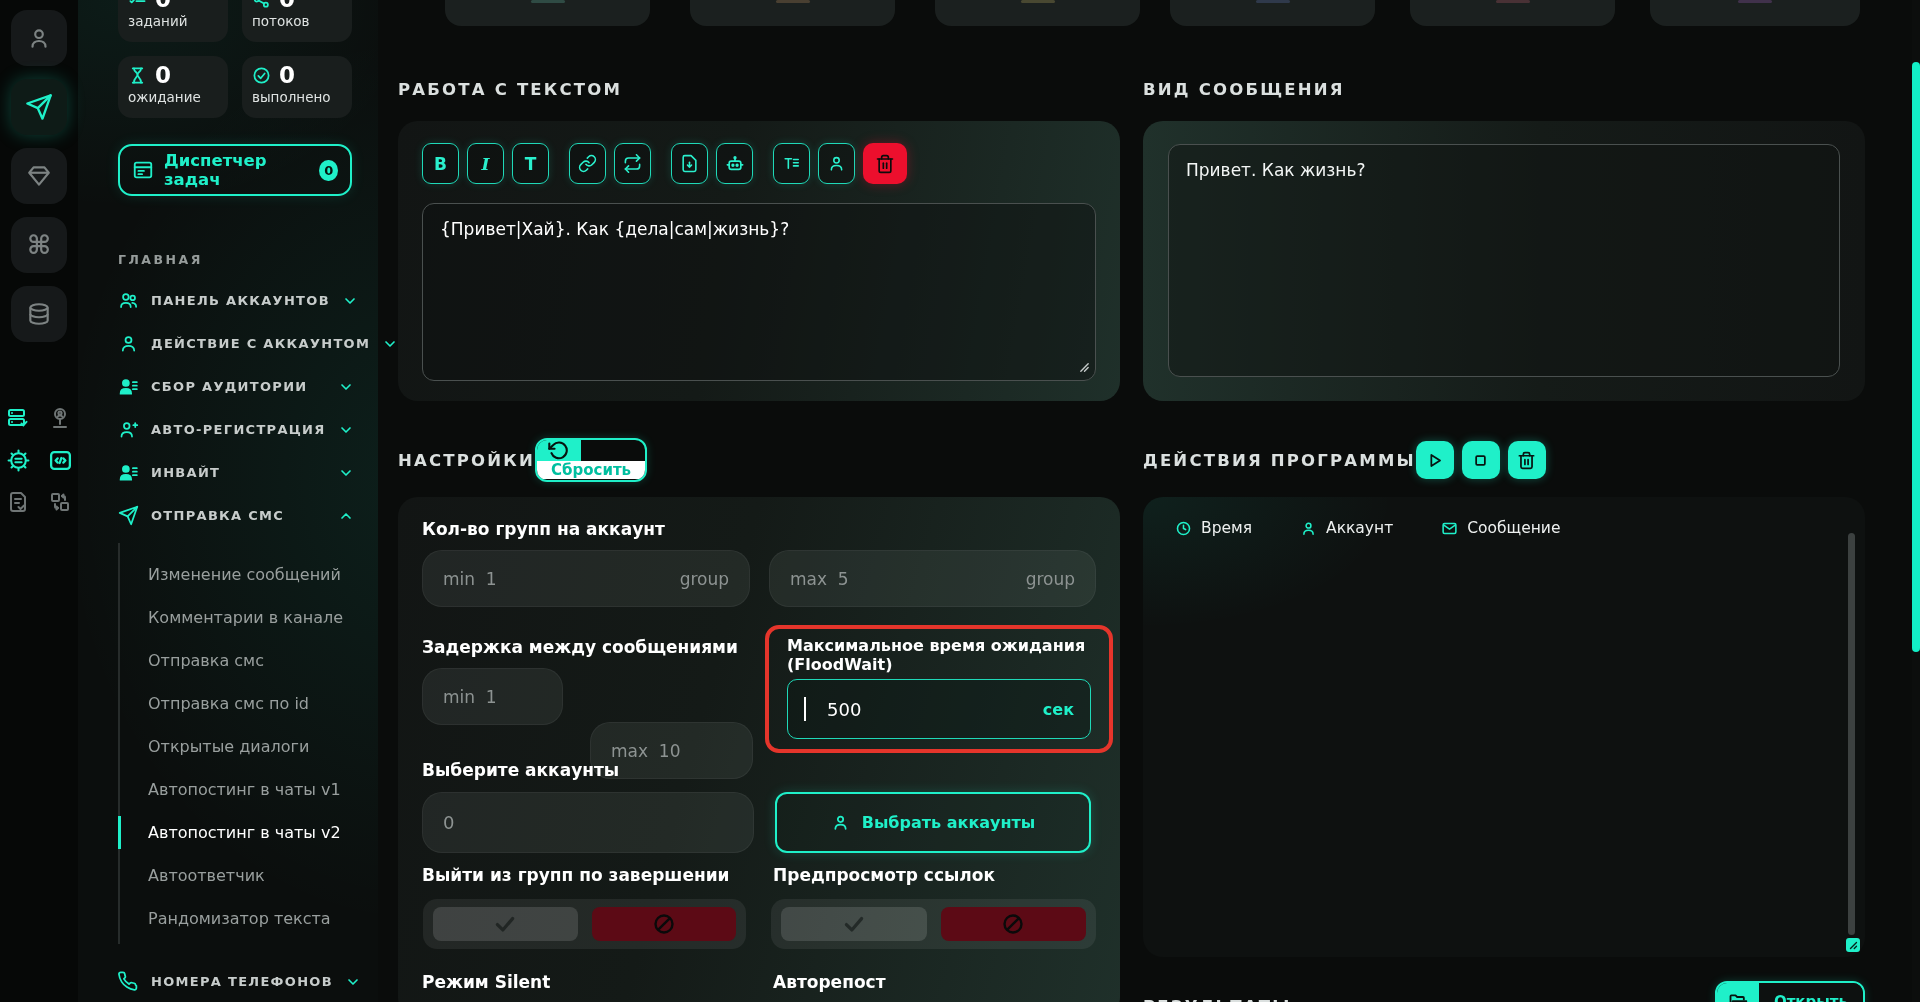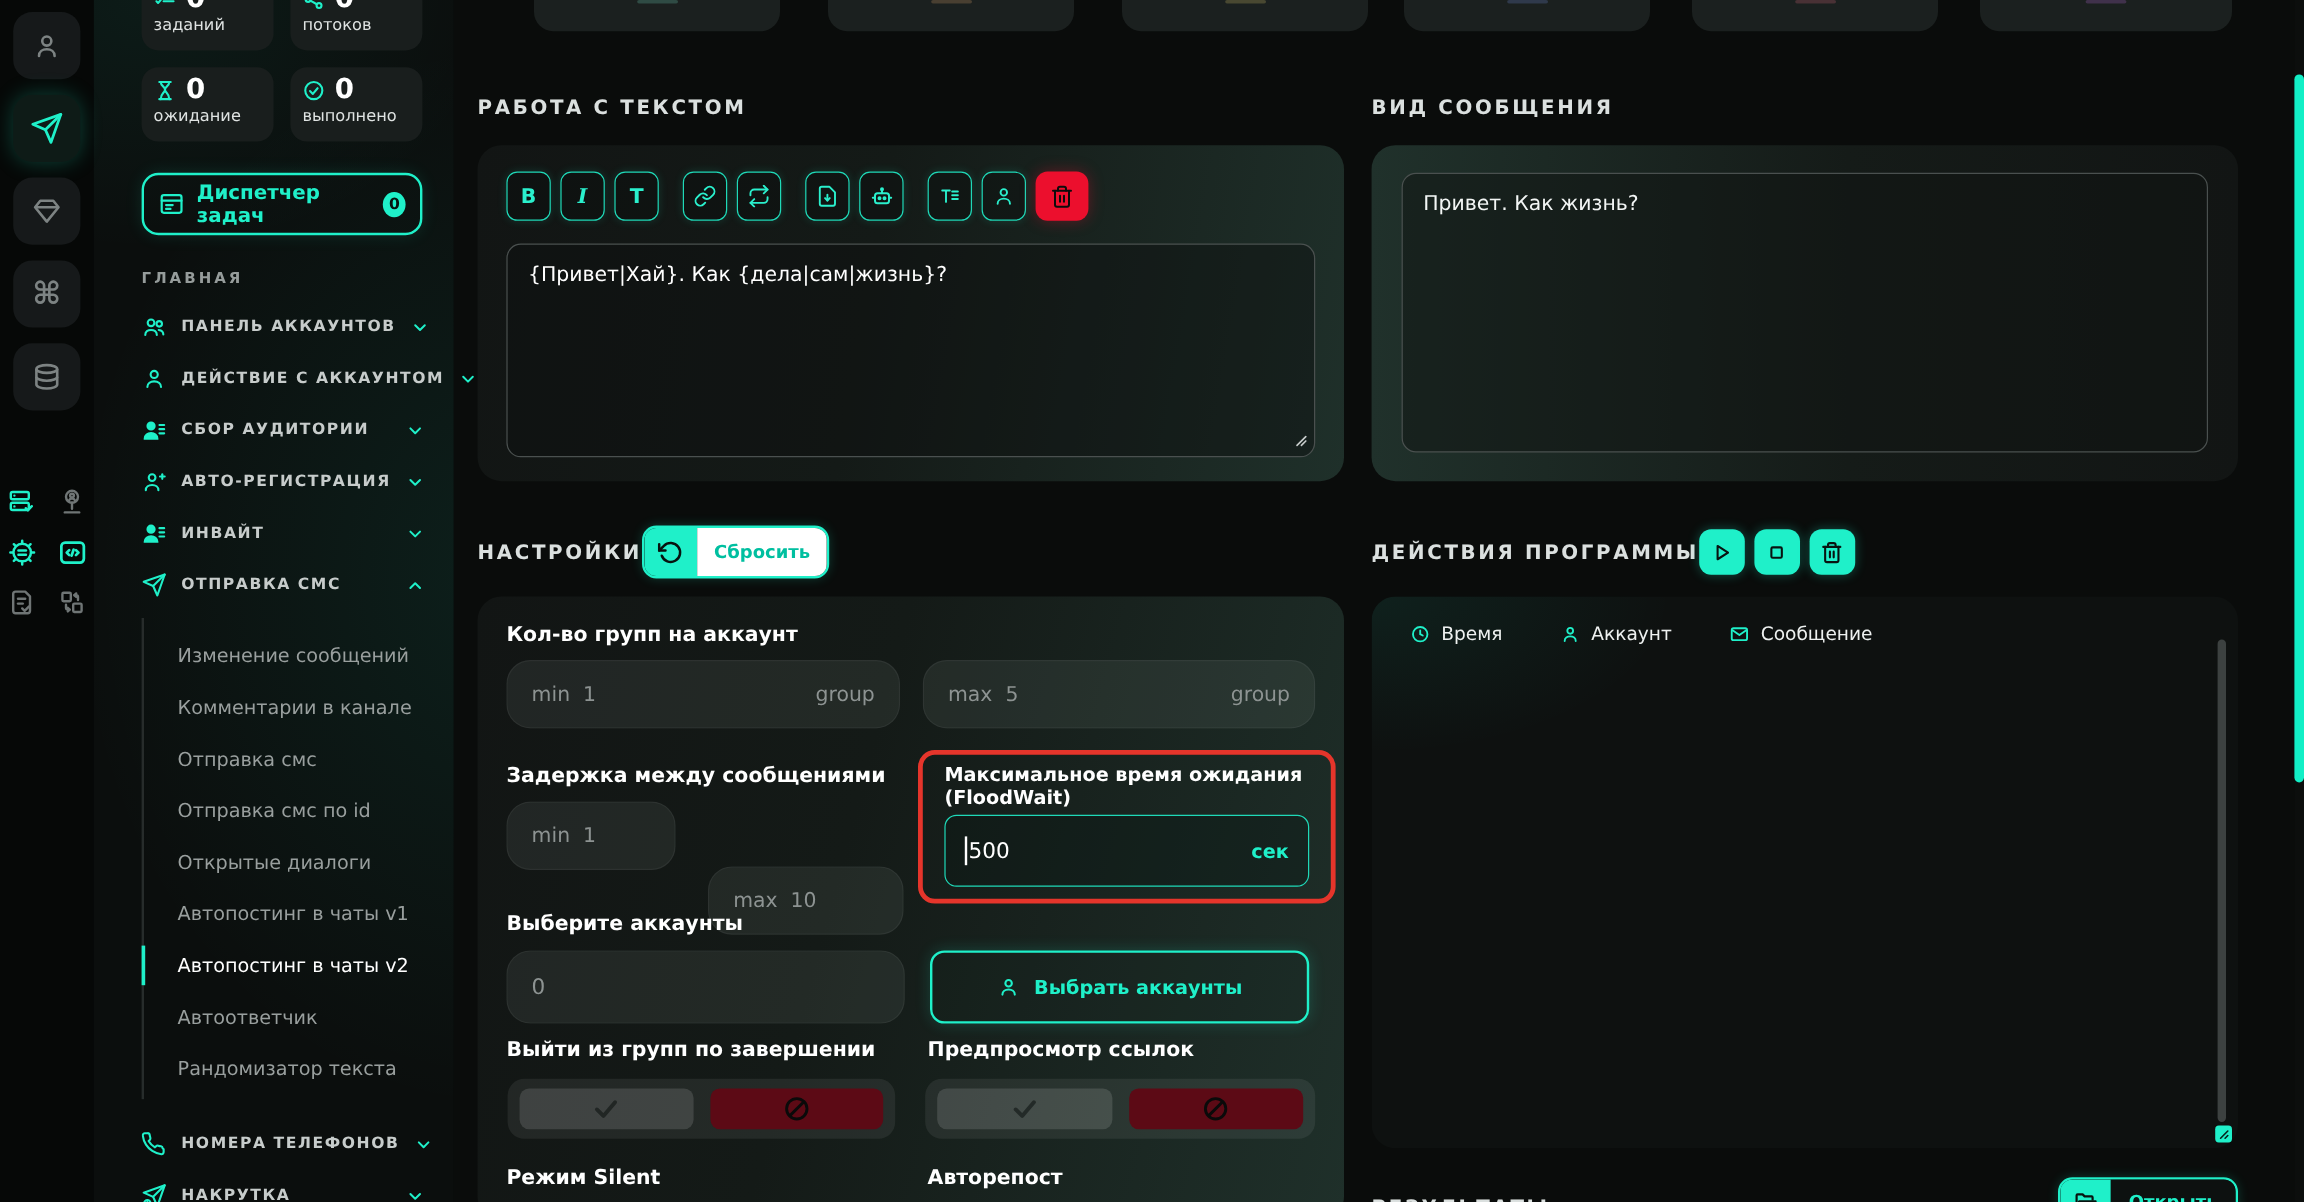--- a/index.html
+++ b/index.html
@@ -32,21 +32,21 @@
   .stat-top { display:flex; align-items:center; gap:8px; color:#1ff0c9; }
   .stat-val { font-size:23px; font-weight:bold; color:#fff; }
   .stat-label { font-size:13.5px; color:#dfe3e2; margin-top:1px; }
 
   .task-btn { margin:26px 26px 0 40px; height:52px; border:2px solid #1ff0c9; border-radius:14px;
     display:flex; align-items:center; padding:0 12px; gap:10px; color:#1ff0c9; cursor:pointer;
     box-shadow:0 0 14px rgba(31,240,201,.12); }
   .task-btn-label { font-size:16.5px; font-weight:bold; }
   .task-badge { margin-left:auto; width:21px; height:21px; border-radius:50%; background:#1ff0c9; color:#07130f; font-size:13px; font-weight:bold; display:flex; align-items:center; justify-content:center; }
 
-  .nav-section { margin:28px 0 12px 40px; font-size:12.5px; font-weight:bold; letter-spacing:2.5px; color:#969c9b; }
+  .nav-section { margin:56px 0 12px 40px; font-size:12.5px; font-weight:bold; letter-spacing:2.5px; color:#969c9b; }
   .nav-item { display:flex; align-items:center; gap:12px; margin:0 24px 0 40px; height:43px; cursor:pointer; }
   .nav-item .nicon { color:#1ff0c9; flex:none; }
   .nav-label { font-size:13px; font-weight:bold; letter-spacing:1.3px; color:#c7cccb; white-space:nowrap; }
   .nav-chev { margin-left:auto; color:#1ff0c9; flex:none; }
 
   .subnav { margin:6px 0 16px 40px; border-left:2px solid #272c2b; padding:10px 0 4px 0; }
   .sub-item { position:relative; height:43px; display:flex; align-items:center; padding-left:28px; font-size:16px; color:#999f9e; cursor:pointer; white-space:nowrap; }
   .sub-item.active { color:#ffffff; }
   .sub-item.active::before { content:''; position:absolute; left:-2px; top:5px; bottom:5px; width:3px; background:#1ff0c9; }
 
@@ -74,40 +74,40 @@
   .ta-grip { position:absolute; right:30px; bottom:28px; color:#c6cbca; pointer-events:none; }
 
   
   .preview-panel { margin-top:22px; height:280px; border-radius:20px; padding:23px 25px;
     background:linear-gradient(90deg,#20312b 0%,#151b18 55%,#121514 100%); }
   .preview-box { height:233px; border:1px solid #4a504f; border-radius:12px; background:rgba(16,19,18,.5); padding:15px 17px; font-size:17px; color:#f3f6f5; }
 
   
   .sec-head { margin-top:36px; height:46px; display:flex; align-items:center; justify-content:flex-start; }
 
-  .reset-btn { height:44px; display:flex; border:2px solid #1ff0c9; border-radius:12px; overflow:hidden; cursor:pointer; box-shadow:0 0 10px rgba(31,240,201,.2); }
+  .reset-btn { height:44px; display:flex; border:2px solid #1ff0c9; border-radius:12px; overflow:hidden; cursor:pointer; box-shadow:0 0 10px rgba(31,240,201,.2);flex-direction:column; }
   .reset-ic  { width:44px; background:#1ff0c9; color:#07130f; display:flex; align-items:center; justify-content:center; }
   .reset-tx  { background:#ffffff; color:#00bfa0; font-weight:bold; font-size:15px; display:flex; align-items:center; padding:0 14px; }
 
   .act-btns { display:flex; gap:8px; }
   .act-btn { width:38px; height:38px; border-radius:10px; background:#1ff0c9; color:#081411; display:flex; align-items:center; justify-content:center; cursor:pointer; box-shadow:0 0 10px rgba(31,240,201,.3); }
 
   
   .settings-panel { margin-top:14px; height:520px; border-radius:20px; position:relative;
     background:linear-gradient(105deg,#121514 0%,#141a17 42%,#1f302a 100%); }
   .flabel { position:absolute; font-size:17px; font-weight:bold; color:#fff; white-space:nowrap; }
   .fake-input { position:absolute; background:rgba(130,140,137,.14); border:1px solid rgba(255,255,255,.05); border-radius:20px; display:flex; align-items:center; padding:0 20px; color:#8d9392; font-size:17px; cursor:text; }
   .fake-input .ph { white-space:pre; }
   .fake-input .unit { margin-left:auto; color:#8d9392; }
 
   .flood-box { position:absolute; left:367px; top:128px; width:348px; height:128px; border:4px solid #e5352b; border-radius:14px; padding:7px 18px; }
   .flood-label { font-size:16px; font-weight:bold; color:#fff; line-height:1.2; }
   .flood-input { margin-top:5px; height:60px; border:1.5px solid #1fd9b8; border-radius:10px; background:rgba(10,22,19,.35); display:flex; align-items:center; padding:0 16px; cursor:text; }
   .caret { width:2px; height:24px; background:#fff; margin-right:1px; }
-  .flood-val { color:#fff; font-size:18px; }
+  .flood-val { color:#fff; font-size:18px;padding-left:20px; }
   .flood-unit { margin-left:auto; color:#1ff0c9; font-size:16px; font-weight:bold; }
 
   .accounts-btn { position:absolute; left:377px; top:295px; width:316px; height:61px; border:2px solid #1ff0c9; border-radius:12px; background:rgba(18,40,34,.15); color:#1ff0c9; display:flex; align-items:center; justify-content:center; gap:12px; font-size:16px; font-weight:bold; cursor:pointer; box-shadow:0 0 12px rgba(31,240,201,.18); }
 
   .toggle { position:absolute; top:402px; height:50px; background:rgba(255,255,255,.07); border-radius:14px; display:flex; gap:14px; padding:8px 10px; }
   .tseg { flex:1; border-radius:8px; display:flex; align-items:center; justify-content:center; cursor:pointer; }
   .tseg-yes { background:rgba(255,255,255,.13); color:rgba(10,14,13,.55); }
   .tseg-no  { background:#5c0a15; color:#0a0a0a; }
 
   

